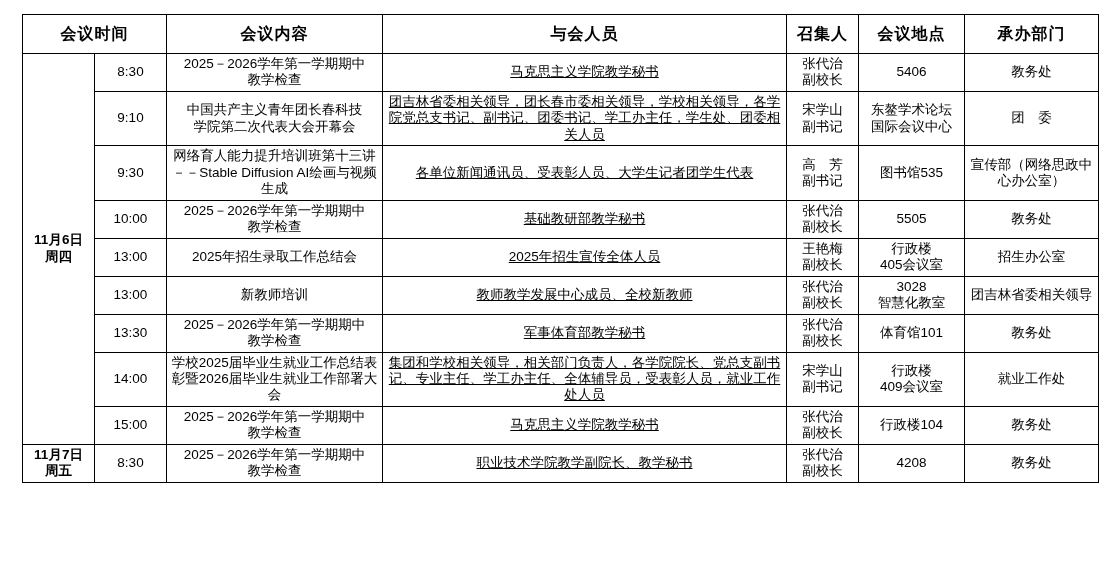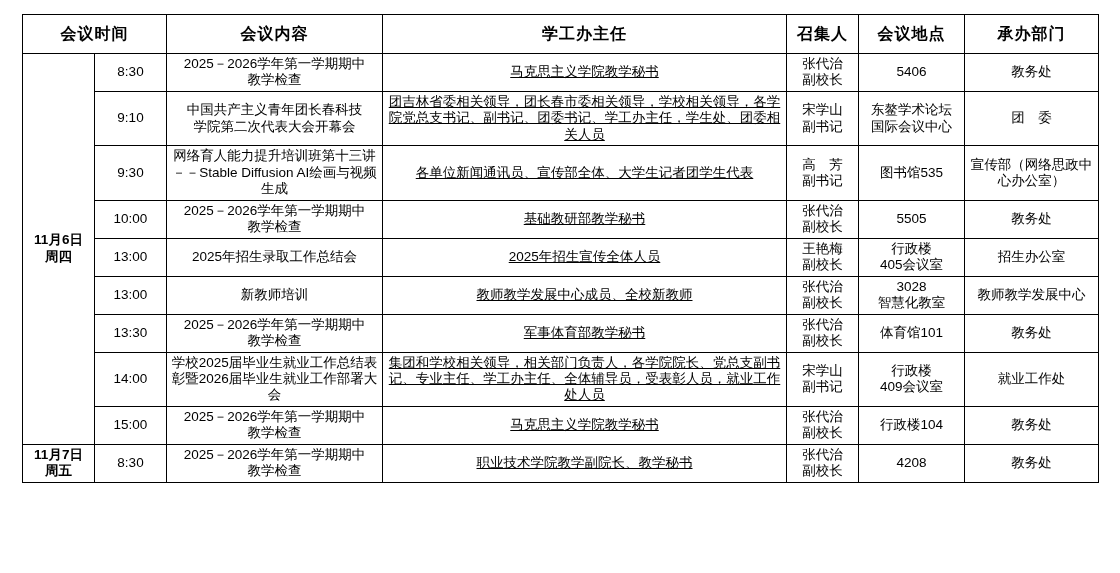--- a/index.html
+++ b/index.html
@@ -81,21 +81,21 @@
       <col class="col-content">
       <col class="col-people">
       <col class="col-convener">
       <col class="col-place">
       <col class="col-dept">
     </colgroup>
     <thead>
       <tr>
         <th colspan="2">会议时间</th>
         <th>会议内容</th>
-        <th>学工办主任</th>
+        <th>与会人员</th>
         <th>召集人</th>
         <th>会议地点</th>
         <th>承办部门</th>
       </tr>
     </thead>
     <tbody>
         <tr>
           <td class="date-cell nowrap-lines" rowspan="9">11月6日
 周四</td>
           <td class="time-cell nowrap-lines">8:30</td>
@@ -114,21 +114,21 @@
           <td class="people-cell nowrap-lines">团吉林省委相关领导，团长春市委相关领导，学校相关领导，各学院党总支书记、副书记、团委书记、学工办主任，学生处、团委相关人员</td>
           <td class="convener-cell nowrap-lines">宋学山
 副书记</td>
           <td class="place-cell nowrap-lines">东鳌学术论坛
 国际会议中心</td>
           <td class="dept-cell nowrap-lines">团　委</td>
         </tr>
         <tr>
           <td class="time-cell nowrap-lines">9:30</td>
           <td class="content-cell nowrap-lines">网络育人能力提升培训班第十三讲－－Stable Diffusion AI绘画与视频生成</td>
-          <td class="people-cell nowrap-lines">各单位新闻通讯员、宣传部全体、大学生记者团学生代表</td>
+          <td class="people-cell nowrap-lines">各单位新闻通讯员、受表彰人员、大学生记者团学生代表</td>
           <td class="convener-cell nowrap-lines">高　芳
 副书记</td>
           <td class="place-cell nowrap-lines">图书馆535</td>
           <td class="dept-cell nowrap-lines">宣传部（网络思政中心办公室）</td>
         </tr>
         <tr>
           <td class="time-cell nowrap-lines">10:00</td>
           <td class="content-cell nowrap-lines">2025－2026学年第一学期期中
 教学检查</td>
           <td class="people-cell nowrap-lines">基础教研部教学秘书</td>
@@ -148,21 +148,21 @@
           <td class="dept-cell nowrap-lines">招生办公室</td>
         </tr>
         <tr>
           <td class="time-cell nowrap-lines">13:00</td>
           <td class="content-cell nowrap-lines">新教师培训</td>
           <td class="people-cell nowrap-lines">教师教学发展中心成员、全校新教师</td>
           <td class="convener-cell nowrap-lines">张代治
 副校长</td>
           <td class="place-cell nowrap-lines">3028
 智慧化教室</td>
-          <td class="dept-cell nowrap-lines">教师教学发展中心</td>
+          <td class="dept-cell nowrap-lines">团吉林省委相关领导</td>
         </tr>
         <tr>
           <td class="time-cell nowrap-lines">13:30</td>
           <td class="content-cell nowrap-lines">2025－2026学年第一学期期中
 教学检查</td>
           <td class="people-cell nowrap-lines">军事体育部教学秘书</td>
           <td class="convener-cell nowrap-lines">张代治
 副校长</td>
           <td class="place-cell nowrap-lines">体育馆101</td>
           <td class="dept-cell nowrap-lines">教务处</td>

